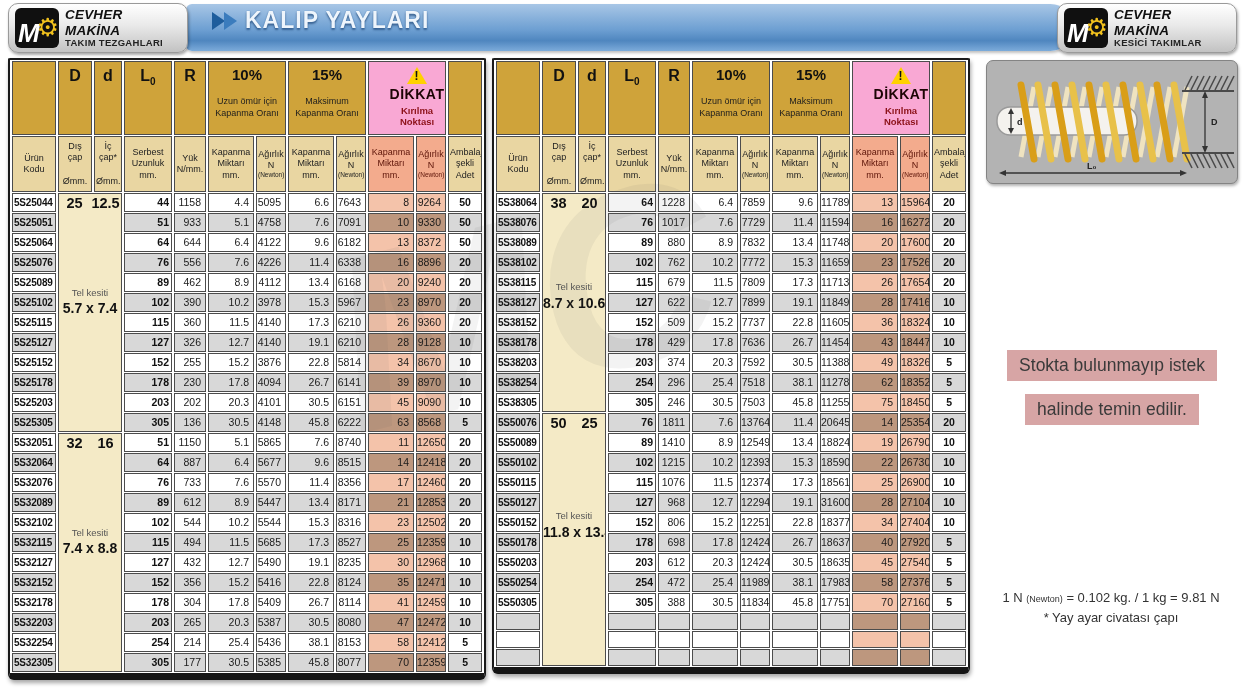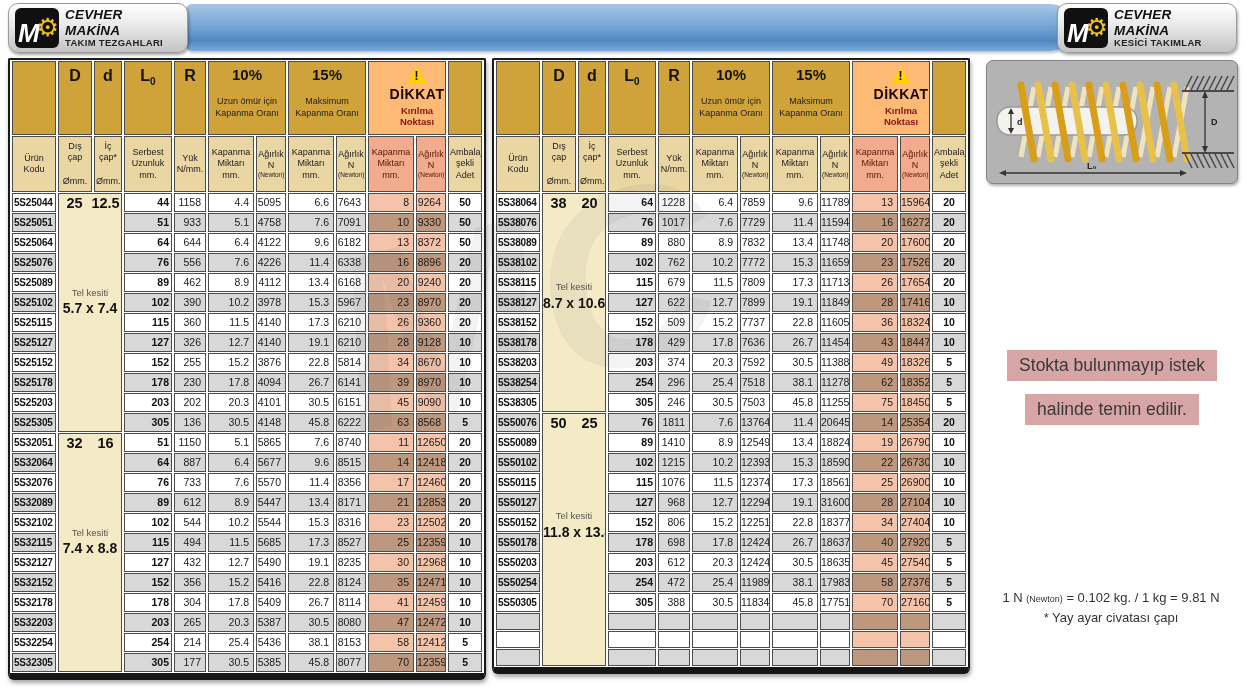--- a/index.html
+++ b/index.html
@@ -46,21 +46,21 @@
   .table-wrap.left { left:8px; }
   .table-wrap.right { left:492px; }
   table.spring { border-collapse:separate; border-spacing:2px 1px; table-layout:fixed; width:474px; }
   table.spring th, table.spring td { border:1px solid #4c4c4c; overflow:hidden; }
 
   tr.h1 th { background:#cfa33a; color:#111; vertical-align:top; height:74px; }
   tr.h1 th.big { font-size:16px; font-weight:bold; padding-top:5px; vertical-align:top; }
   tr.h1 th.big sub { font-size:10px; }
   tr.h1 th.pct .t { font-size:15px; font-weight:bold; margin-top:4px; }
   tr.h1 th.pct .d { font-size:9px; font-weight:normal; margin-top:13px; line-height:1.3; color:#1d1d1d; }
-  tr.h1 th.dikkat { background:#fdba74;padding-left:20px; }
+  tr.h1 th.dikkat { background:#f9a8d4;padding-left:20px; }
   .tri { width:0; height:0; margin:5px auto 1px auto; border-left:10px solid transparent;
     border-right:10px solid transparent; border-bottom:17px solid #ffd100; position:relative; }
   .tri:after { content:"!"; position:absolute; left:-2.5px; top:2px; font-size:12px; font-weight:bold; color:#111; }
   .dikkat .dt { font-size:14px; font-weight:bold; color:#1c0404; letter-spacing:.5px; margin-top:2px; }
   .dikkat .dk { font-size:9.5px; font-weight:bold; color:#8c1118; margin-top:3px; }
 
   tr.h2 th { background:#e9d6a2; font-size:9px; font-weight:normal; color:#222; height:56px;
     vertical-align:middle; line-height:1.25; padding:2px 1px; }
   tr.h2 th .unit { margin-top:13px; }
   tr.h2 th .nw { font-size:6.5px; }
@@ -103,20 +103,25 @@
       <span class="m">M</span>
       <span class="gear">⚙</span>
     </div>
     <div class="plate-text">
       <span class="plate-title">CEVHER MAKİNA</span>
       <span class="plate-sub">TAKIM TEZGAHLARI</span>
     </div>
   </div>
 
   <div class="banner">
+    <div class="banner-titlerow">
+      <span class="chev"></span>
+      <span class="chev inner"></span>
+      <span class="banner-title">KALIP YAYLARI</span>
+    </div>
   </div>
 
   <div class="plate plate-right">
     <div class="mc-mark">
       <span class="m">M</span>
       <span class="gear">⚙</span>
     </div>
     <div class="plate-text">
       <span class="plate-title">CEVHER MAKİNA</span>
       <span class="plate-sub">KESİCİ TAKIMLAR</span>

